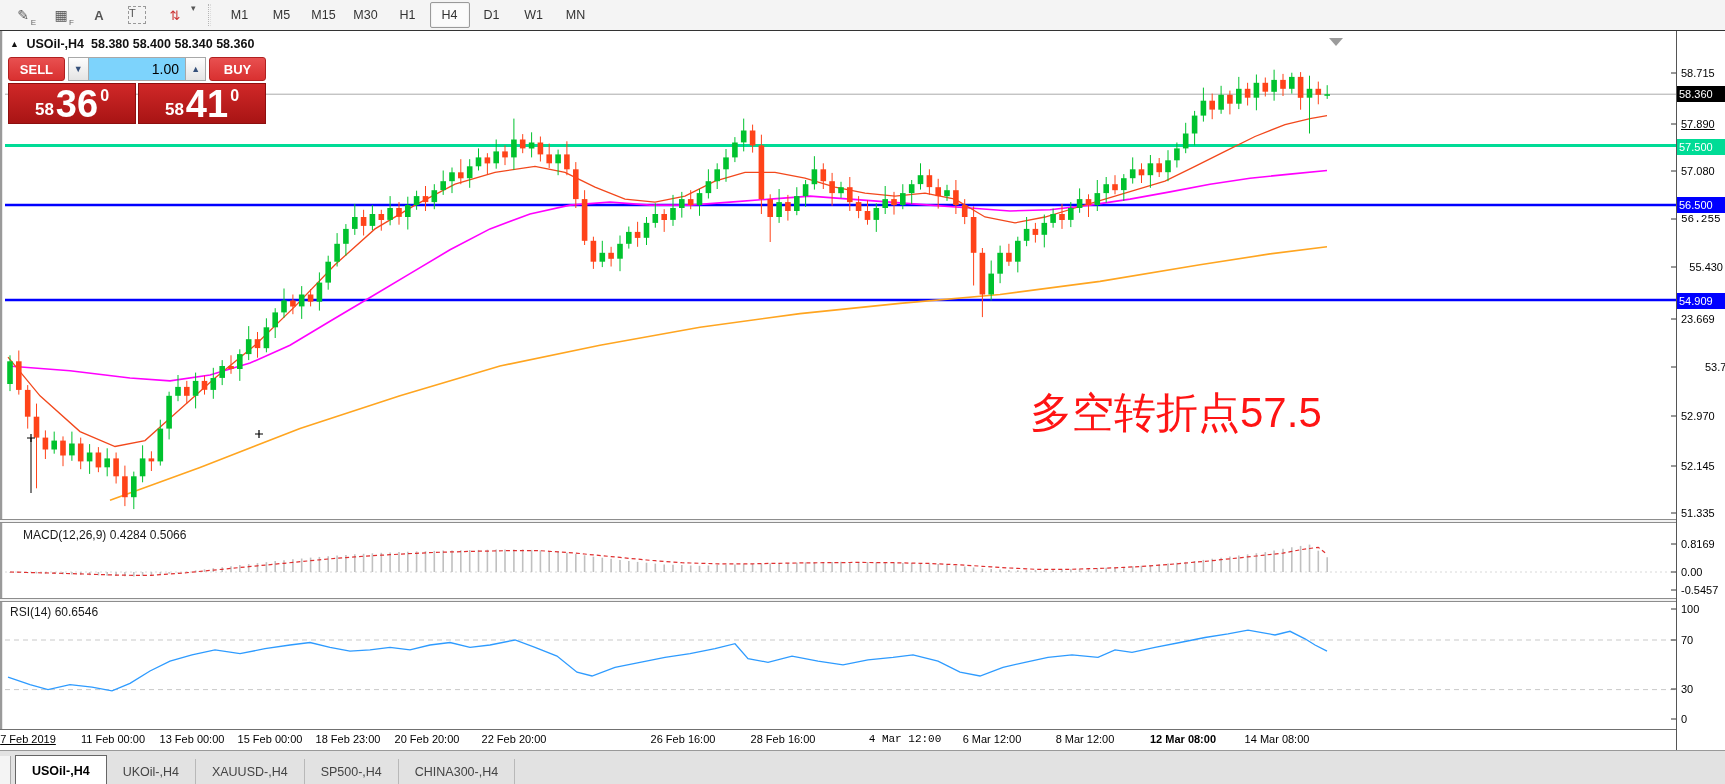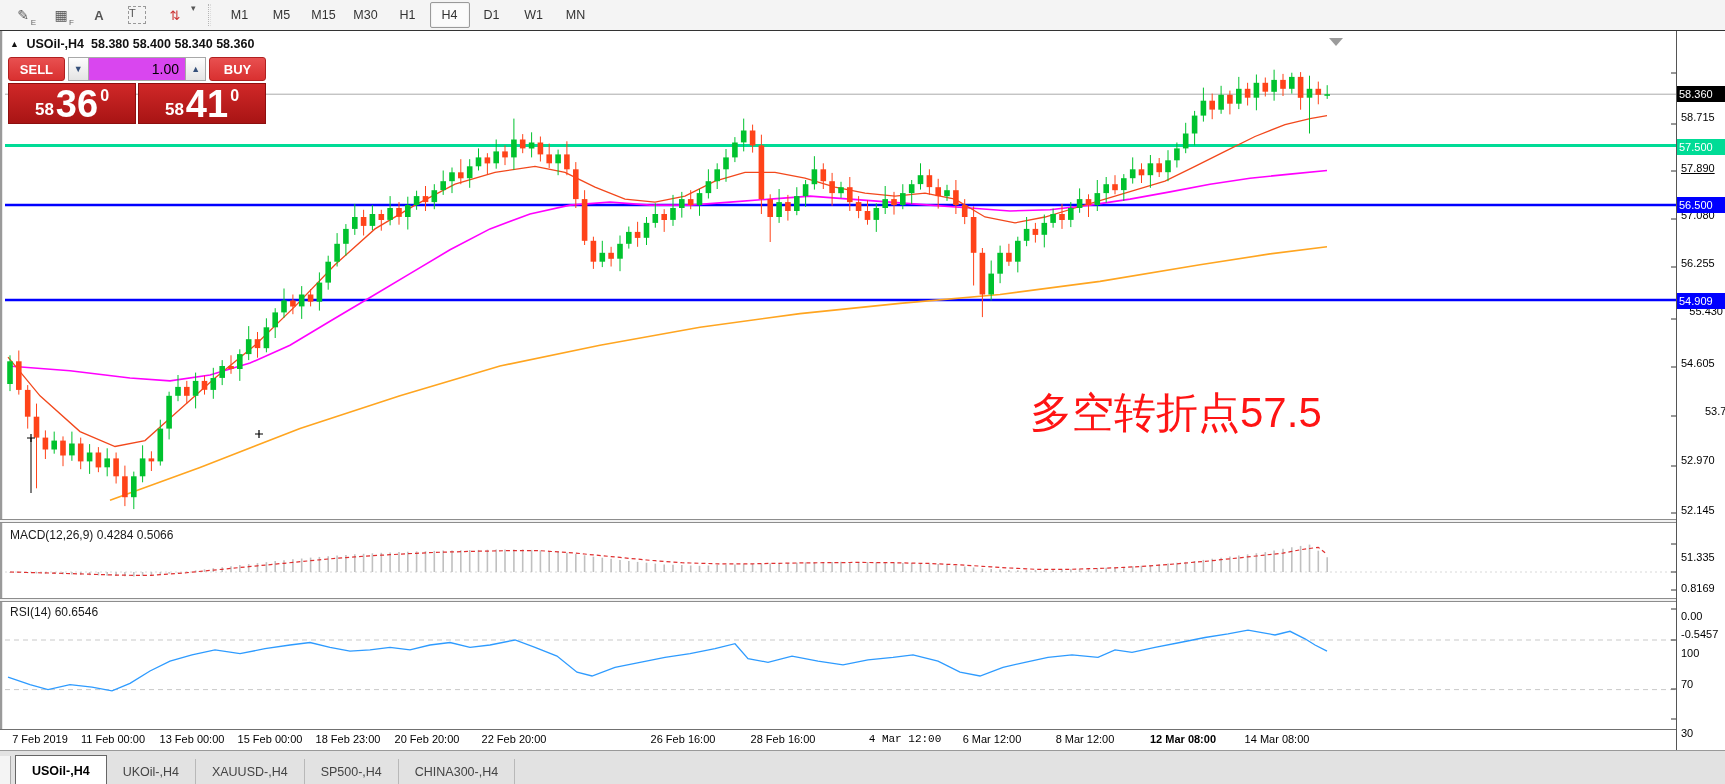--- a/index.html
+++ b/index.html
@@ -13,33 +13,33 @@
   .tf-btn.active{background:#fbfbfb;border:1px solid #9a9a9a;box-shadow:inset 0 0 2px #ddd;}
   
   #chartwin{position:absolute;left:0;top:30px;width:1725px;height:719px;background:#fff;border-top:1px solid #333;box-shadow:inset 2px 0 0 #9a9a9a, inset 3px 0 0 #e8e8e8;}
   #title{position:absolute;left:10px;top:6px;font-size:12.5px;font-weight:bold;color:#111;z-index:5;}
   #title .tri{font-size:9px;vertical-align:1px;margin-right:4px;}
   
   #trade{position:absolute;left:8px;top:26px;width:258px;z-index:6;}
   #trade .row1{display:flex;height:24px;}
   .tr-btn{width:62px;background:linear-gradient(#e85050,#d93030);color:#fff;font-size:13px;font-weight:bold;display:flex;align-items:center;justify-content:center;border:1px solid #b02020;border-radius:3px;cursor:pointer;}
   .spin{width:22px;background:linear-gradient(#fdfdfd,#e4e4e4);border:1px solid #a8a8a8;display:flex;align-items:center;justify-content:center;font-size:9px;color:#35507a;cursor:pointer;}
-  .vol{width:84px;border:1px solid #a8a8a8;border-left:none;border-right:none;font-size:14px;text-align:right;padding:0 6px;color:#000;background:#d946ef;font-family:"Liberation Sans",sans-serif;}
+  .vol{width:84px;border:1px solid #a8a8a8;border-left:none;border-right:none;font-size:14px;text-align:right;padding:0 6px;color:#000;background:#7dd3fc;font-family:"Liberation Sans",sans-serif;}
   #trade .row2{display:flex;margin-top:2px;height:41px;}
   .bigpx{flex:1;background:linear-gradient(#d02828,#a81414);border:1px solid #8d0f0f;color:#fff;display:flex;align-items:flex-end;justify-content:center;padding-bottom:3px;cursor:pointer;}
   .bigpx+.bigpx{margin-left:2px;}
   .bigpx .small{font-size:17px;font-weight:bold;line-height:1;margin-right:2px;margin-bottom:2px;}
   .bigpx .big{font-size:38px;font-weight:bold;line-height:0.85;}
   .bigpx .sup{font-size:16px;font-weight:bold;line-height:1;margin-left:2px;margin-bottom:16px;}
   
   .pane-svg{position:absolute;left:0;}
   #annotation{position:absolute;z-index:4;white-space:nowrap;}
   .sep{position:absolute;left:0;width:1676px;border-top:1px solid #8d8d8d;border-bottom:1px solid #8d8d8d;height:2px;background:#f2f2f2;}
   .axis-border{position:absolute;left:1676px;top:0;width:1px;height:719px;background:#555;}
-  .ax-label{position:absolute;left:1681px;width:42px;font-size:11px;color:#000;transform:translateY(-50%);margin-top:44px;}
+  .ax-label{position:absolute;left:1681px;width:42px;font-size:11px;color:#000;transform:translateY(-50%);}
   .ax-badge{position:absolute;left:1677px;width:47px;font-size:11px;color:#fff;text-align:left;padding:2px 0 2px 2px;transform:translateY(-50%);}
   .ind-label{position:absolute;left:10px;font-size:12px;color:#1a1a1a;z-index:3;}
   .ind-label b{font-weight:normal;}
   
   #timeaxis{position:absolute;left:0;top:698px;width:1676px;height:20px;background:#fff;border-top:1px solid #707070;}
   .t-label{position:absolute;top:3px;font-size:11px;color:#000;transform:translateX(-50%);white-space:nowrap;}
   
   #tabbar{position:absolute;left:0;top:750px;width:1725px;height:34px;background:#e2e2e2;border-top:1px solid #999;display:flex;align-items:flex-end;}
   .tab{height:26px;padding:0 16px;display:flex;align-items:center;font-size:12.5px;color:#444;border-right:1px solid #b8b8b8;cursor:pointer;}
   .tab.active{background:#fff;border:1px solid #666;border-bottom:none;height:29px;color:#000;font-weight:bold;border-right:1px solid #666;}
@@ -436,21 +436,21 @@
         <line x1="1671" y1="235" x2="1676" y2="235" stroke="#333" stroke-width="1"></line>
         <line x1="1671" y1="287" x2="1676" y2="287" stroke="#333" stroke-width="1"></line>
         <line x1="1671" y1="335" x2="1676" y2="335" stroke="#333" stroke-width="1"></line>
         <line x1="1671" y1="384" x2="1676" y2="384" stroke="#333" stroke-width="1"></line>
         <line x1="1671" y1="434" x2="1676" y2="434" stroke="#333" stroke-width="1"></line>
         <line x1="1671" y1="481" x2="1676" y2="481" stroke="#333" stroke-width="1"></line>
       </svg>
     <div id="annotation" style="left: 1030px; top: 354px; color: rgb(255, 20, 20); font-size: 42px;">多空转折点57.5</div>
 
     <div class="sep" style="top:488px;"></div>
-    <div class="ind-label" style="top:497px;">
+    <div class="ind-label" style="top:497px;margin-left:13px;">
       <b>MACD(12,26,9)</b>&nbsp;<b>0.4284</b>&nbsp;<b>0.5066</b>
     </div>
     <svg id="macd-svg" class="pane-svg" width="1676" height="76" style="top: 491px;">
         <line x1="5" y1="50" x2="1676" y2="50" stroke="#d8d8d8" stroke-dasharray="2 3"></line>
         <line x1="10.0" y1="50" x2="10.0" y2="50.7" stroke="#C0C0C0" stroke-width="1.6"></line>
         <line x1="18.8" y1="50" x2="18.8" y2="51.0" stroke="#C0C0C0" stroke-width="1.6"></line>
         <line x1="27.7" y1="50" x2="27.7" y2="51.2" stroke="#C0C0C0" stroke-width="1.6"></line>
         <line x1="36.5" y1="50" x2="36.5" y2="51.5" stroke="#C0C0C0" stroke-width="1.6"></line>
         <line x1="45.4" y1="50" x2="45.4" y2="51.8" stroke="#C0C0C0" stroke-width="1.6"></line>
         <line x1="54.2" y1="50" x2="54.2" y2="52.1" stroke="#C0C0C0" stroke-width="1.6"></line>
@@ -616,42 +616,42 @@
         <line x1="1671" y1="39" x2="1676" y2="39" stroke="#333"></line>
         <line x1="1671" y1="88" x2="1676" y2="88" stroke="#333"></line>
         <line x1="1671" y1="118" x2="1676" y2="118" stroke="#333"></line>
       </svg>
 
     <div class="axis-border"></div>
     <div id="axis-labels">
         <div class="ax-label" style="top: 42px;">58.715</div>
         <div class="ax-label" style="top: 93px; text-decoration: underline;">57.890</div>
         <div class="ax-label" style="top: 140px;">57.080</div>
-        <div class="ax-label" style="top: 188px;">56.255</div>
+        <div class="ax-label" style="top: 188px; font-family: Liberation Mono, monospace;">56.255</div>
         <div class="ax-label" style="top: 236px; text-align: right;">55.430</div>
-        <div class="ax-label" style="top: 288px;">54.605</div>
+        <div class="ax-label" style="top: 288px;">23.669</div>
         <div class="ax-label" style="top: 336px; padding-left: 24px;">53.795</div>
         <div class="ax-label" style="top: 385px;">52.970</div>
         <div class="ax-label" style="top: 435px;">52.145</div>
         <div class="ax-label" style="top: 482px;">51.335</div>
         <div class="ax-label" style="top: 513px;">0.8169</div>
         <div class="ax-label" style="top: 541px;">0.00</div>
         <div class="ax-label" style="top: 559px;">-0.5457</div>
         <div class="ax-label" style="top: 578px;">100</div>
         <div class="ax-label" style="top: 609px;">70</div>
         <div class="ax-label" style="top: 658px;">30</div>
         <div class="ax-label" style="top: 688px;">0</div>
         <div class="ax-badge" style="top: 63px; background: rgb(0, 0, 0); color: rgb(255, 255, 255);">58.360</div>
         <div class="ax-badge" style="top: 116px; background: rgb(0, 220, 150); color: rgb(255, 255, 255);">57.500</div>
         <div class="ax-badge" style="top: 174px; background: rgb(0, 0, 255); color: rgb(255, 255, 255);">56.500</div>
         <div class="ax-badge" style="top: 270px; background: rgb(0, 0, 255); color: rgb(255, 255, 255);">54.909</div>
       </div>
 
     <div id="timeaxis">
-        <div class="t-label" style="left: 40px;">7 Feb 2019</div>
+        <div class="t-label" style="left: 28px; text-decoration: underline;">7 Feb 2019</div>
         <div class="t-label" style="left: 113px;">11 Feb 00:00</div>
         <div class="t-label" style="left: 192px;">13 Feb 00:00</div>
         <div class="t-label" style="left: 270px;">15 Feb 00:00</div>
         <div class="t-label" style="left: 348px;">18 Feb 23:00</div>
         <div class="t-label" style="left: 427px;">20 Feb 20:00</div>
         <div class="t-label" style="left: 514px;">22 Feb 20:00</div>
         <div class="t-label" style="left: 683px;">26 Feb 16:00</div>
         <div class="t-label" style="left: 783px;">28 Feb 16:00</div>
         <div class="t-label" style="left: 905px; font-family: Liberation Mono, monospace;">4 Mar 12:00</div>
         <div class="t-label" style="left: 992px;">6 Mar 12:00</div>

